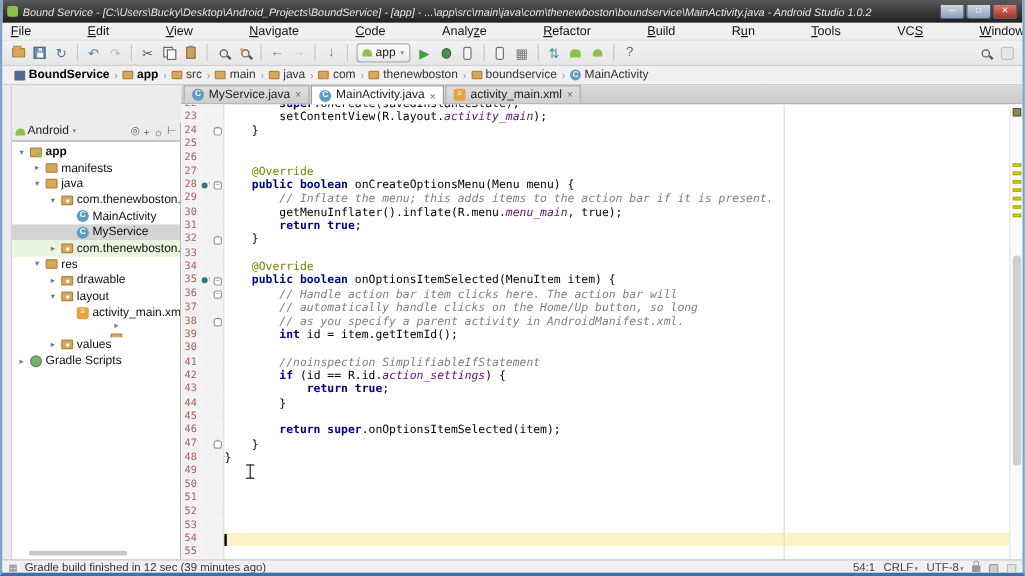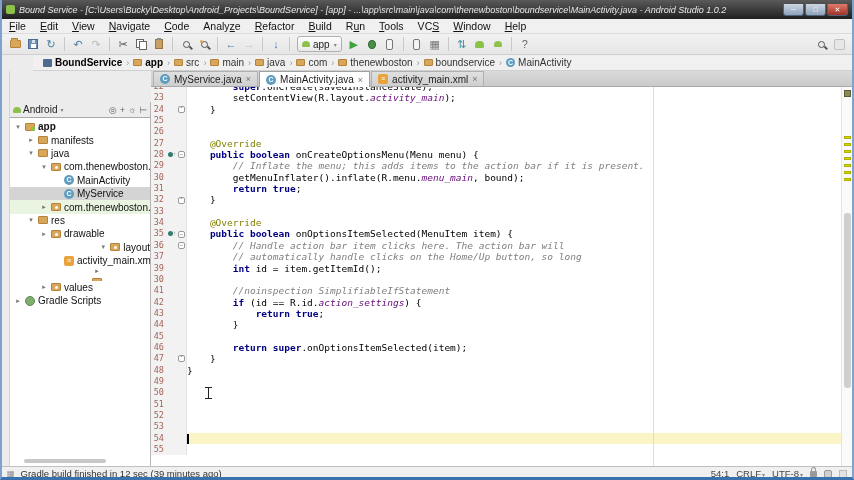--- a/index.html
+++ b/index.html
@@ -12,21 +12,21 @@
   }
   
   .titlebar{height:19px;background:linear-gradient(#5a5a5a,#1f1f1f);display:flex;align-items:center;padding:0 4px;color:#e8e8e8;font-style:italic;}
   .titlebar .app-ico{width:9px;height:9px;border-radius:2px;background:#8bc34a;margin-right:4px;flex:0 0 auto;}
   .title-text{font-size:9px;white-space:nowrap;overflow:hidden;flex:1;}
   .win-controls{display:flex;gap:1px;margin-left:4px;flex:0 0 auto;}
   .win-btn{width:21px;height:12px;font-size:7px;line-height:11px;text-align:center;color:#fff;
     background:linear-gradient(#cdd6e2,#8fa3bb);border:1px solid #51627a;border-top:none;border-radius:0 0 3px 3px;}
   .win-btn.close{background:linear-gradient(#e07b6d,#a03328);}
   
-  .menubar{height:15px;background:#f0f0f0;border-bottom:1px solid #dcdcdc;display:flex;align-items:center;font-size:10.5px;color:#111;}
+  .menubar{height:15px;background:#f0f0f0;border-bottom:1px solid #dcdcdc;display:flex;align-items:center;font-size:10.5px;color:#111;gap:33px;}
   .menubar .mi{padding:0 7px;}
   .menubar u{text-decoration:underline;}
   
   .toolbar{height:21px;background:linear-gradient(#f2f2f2,#e6e6e6);border-bottom:1px solid #cfcfcf;display:flex;align-items:center;padding:0 4px;}
   .tb-sep{width:1px;height:14px;background:#c8c8c8;margin:0 4px;}
   .tbtn{width:18px;height:17px;display:flex;align-items:center;justify-content:center;font-size:11px;}
   .tb-right{margin-left:auto;display:flex;align-items:center;}
   .runcfg{display:flex;align-items:center;gap:3px;border:1px solid #b0b0b0;border-radius:3px;background:linear-gradient(#fdfdfd,#e9e9e9);height:16px;padding:0 4px;font-size:10px;color:#222;margin:0 3px;}
   
   .i-folder{width:11px;height:8px;background:#d9a75c;border:1px solid #b5823c;border-radius:1px;position:relative;}
@@ -41,21 +41,21 @@
   .i-copy::before,.i-copy::after{content:"";position:absolute;width:6px;height:7px;border:1px solid #666;background:#fff;}
   .i-copy::before{left:0;top:0;} .i-copy::after{left:3px;top:2px;}
   .i-paste{width:8px;height:10px;background:#c9a063;border:1px solid #9a7440;position:relative;}
   .i-paste::before{content:"";position:absolute;left:1px;top:-2px;width:4px;height:2px;background:#8c8c8c;}
   .i-phone{width:7px;height:11px;border:1px solid #777;border-radius:2px;background:#f4f4f4;}
   .i-droid{width:9px;height:7px;background:#8bc34a;border-radius:4px 4px 1px 1px;}
   .i-droid.small{width:8px;height:6px;}
   .i-bug{width:8px;height:9px;background:#4a8f4a;border-radius:50%;border:1px solid #2f6b2f;}
   .i-avatar{width:11px;height:11px;background:#e7e7e7;border:1px solid #c2c2c2;border-radius:2px;}
   
-  .crumbs{height:16px;background:#f0f0f0;border-bottom:1px solid #d0d0d0;display:flex;align-items:center;font-size:10px;color:#333;padding:0 8px;white-space:nowrap;margin-left:31px;}
+  .crumbs{height:16px;background:#f0f0f0;border-bottom:1px solid #d0d0d0;display:flex;align-items:center;font-size:10px;color:#333;padding:0 8px;white-space:nowrap;}
   .crumb{display:flex;align-items:center;gap:3px;padding:0 2px;}
   .crumb.bold{font-weight:bold;color:#000;}
   .crumb-sep{color:#999;margin:0 2px;font-size:9px;}
   .ci-folder{width:9px;height:7px;background:#d9a75c;border:1px solid #b5823c;border-radius:1px;}
   .ci-proj{width:9px;height:8px;background:#4f6a8f;border-radius:1px;}
   .ci-class{width:9px;height:9px;border-radius:50%;background:#5e9cc0;color:#fff;font-size:7px;line-height:9px;text-align:center;font-weight:bold;}
   
   .main{display:flex;height:395px;}
   .tool-strip{width:8px;background:#ececec;border-right:1px solid #d4d4d4;flex:0 0 auto;}
   .project-panel{width:141px;flex:0 0 auto;background:#fff;border-right:1px solid #b6b6b6;display:flex;flex-direction:column;position:relative;margin-top:31px;}
@@ -338,21 +338,21 @@
           <div class="trow" style="padding-left: 17px;">
             <span class="tarr">▾</span>
             <span class="ti ti-folder"></span>
             <span>res</span>
           </div>
           <div class="trow" style="padding-left: 30px;">
             <span class="tarr">▸</span>
             <span class="ti ti-folder pkg"></span>
             <span>drawable</span>
           </div>
-          <div class="trow" style="padding-left: 30px; justify-content: flex-end;">
+          <div class="trow" style="padding-left: 30px;">
             <span class="tarr">▾</span>
             <span class="ti ti-folder pkg"></span>
             <span>layout</span>
           </div>
           <div class="trow" style="padding-left: 43px;">
             <span class="tarr"></span>
             <span class="ti ti-xml">≡</span>
             <span>activity_main.xml</span>
           </div>
           <div class="trow" style="padding-left: 34px; flex-direction: column;">
@@ -446,21 +446,21 @@
             <div class="line">
               <span class="ln">29</span>
               <span class="gico"></span>
               <span class="fold"></span>
               <span class="txt"><span class="c">        // Inflate the menu; this adds items to the action bar if it is present.</span></span>
             </div>
             <div class="line">
               <span class="ln">30</span>
               <span class="gico"></span>
               <span class="fold"></span>
-              <span class="txt"><span class="p">        getMenuInflater().inflate(R.menu.</span><span class="f">menu_main</span><span class="p">, bound);</span></span>
+              <span class="txt"><span class="p">        getMenuInflater().inflate(R.menu.</span><span class="f">menu_main</span><span class="p">, true);</span></span>
             </div>
             <div class="line">
               <span class="ln">31</span>
               <span class="gico"></span>
               <span class="fold"></span>
               <span class="txt"><span class="k">        return true</span><span class="p">;</span></span>
             </div>
             <div class="line">
               <span class="ln">32</span>
               <span class="gico"></span>
@@ -498,20 +498,28 @@
               <span class="fold">
                 <span class="fm">–</span>
               </span>
               <span class="txt"><span class="c">        // Handle action bar item clicks here. The action bar will</span></span>
             </div>
             <div class="line">
               <span class="ln">37</span>
               <span class="gico"></span>
               <span class="fold"></span>
               <span class="txt"><span class="c">        // automatically handle clicks on the Home/Up button, so long</span></span>
+            </div>
+            <div class="line">
+              <span class="ln">38</span>
+              <span class="gico"></span>
+              <span class="fold">
+                <span class="fm">ˆ</span>
+              </span>
+              <span class="txt"><span class="c">        // as you specify a parent activity in AndroidManifest.xml.</span></span>
             </div>
             <div class="line">
               <span class="ln">39</span>
               <span class="gico"></span>
               <span class="fold"></span>
               <span class="txt"><span class="k">        int</span><span class="p"> id = item.getItemId();</span></span>
             </div>
             <div class="line">
               <span class="ln">30</span>
               <span class="gico"></span>

